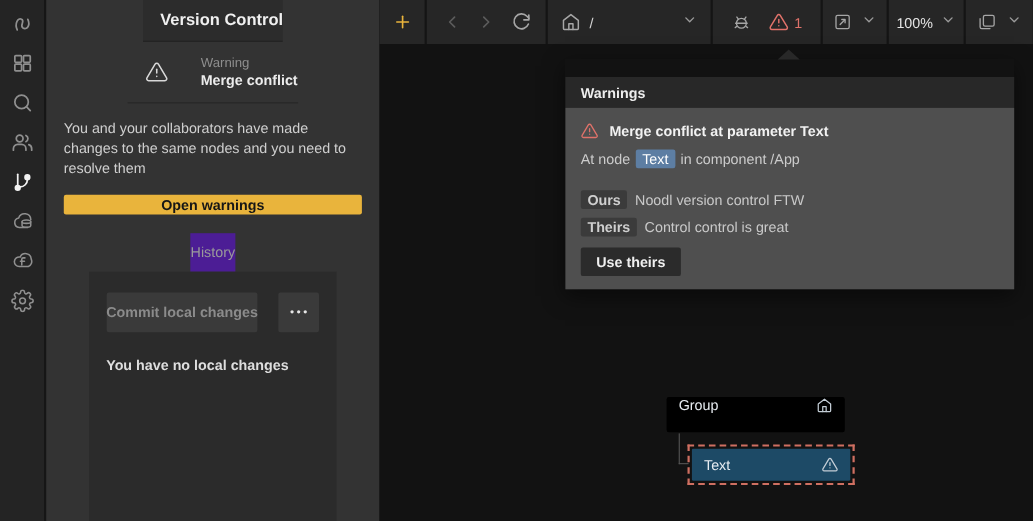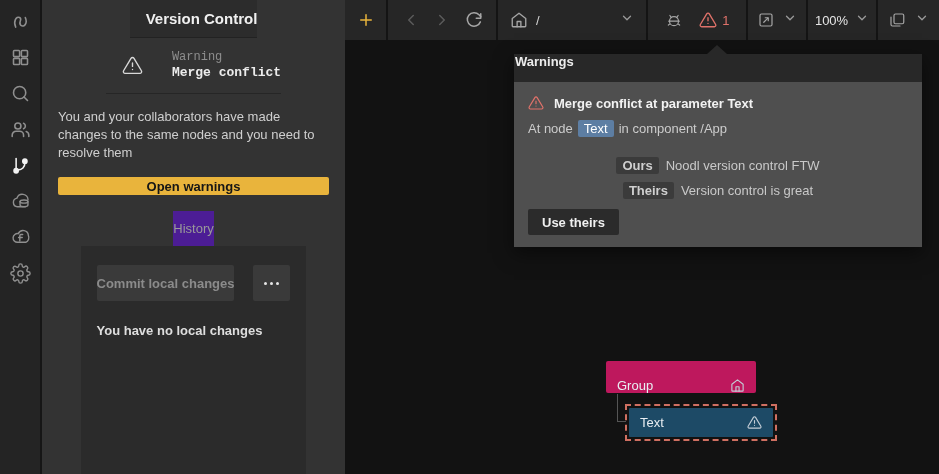--- a/index.html
+++ b/index.html
@@ -14,21 +14,21 @@
     color:#8f8f8f; cursor:pointer; }
   .rail-btn.active { color:#f2f2f2; }
   .rail-btn svg { width:21px; height:21px; }
 
   
   .panel { width:303px; background:#333333; display:flex; flex-direction:column;align-items:center; }
   .panel-header { height:38px; background:#2c2c2c; border-bottom:1px solid #222;
     display:flex; align-items:center; padding-left:16px; }
   .panel-title { color:#f0f0f0; font-weight:bold; font-size:15px; }
   .warn-summary { height:56px; border-bottom:1px solid #262626; display:flex; align-items:center;
-    padding-left:16px; gap:29px;font-family:Liberation Mono, monospace; }
+    padding-left:16px; gap:29px; }
   .warn-summary .tri { color:#d8d8d8; width:21px; height:21px; }
   .warn-label { color:#8e8e8e; font-size:12px; line-height:15px; }
   .warn-title { color:#ececec; font-size:13px; font-weight:bold; line-height:16px; }
   .panel-desc-block { padding:14px 16px 16px 16px; }
   .panel-desc { color:#cfcfcf; font-size:13px; line-height:18px; }
   .btn-open-warnings { margin-top:15px; width:100%; height:18px; background:#e9b43c; border:none;
     border-radius:2px; color:#161616; font-weight:bold; font-size:13px; cursor:pointer;
     font-family:inherit; }
   .tabs { display:flex; height:35px; }
   .tab { flex:1; display:flex; align-items:center; justify-content:center; font-size:13px;
@@ -53,51 +53,51 @@
   .tb-icon.dim { color:#5b5b5b; }
   .tb-icon.amber { color:#e9b43c; }
   .tb-icon.red { color:#e0726a; }
   .warn-count { color:#e0726a; font-size:13px; margin-left:5px; }
   .tb-path-text { color:#d6d6d6; font-size:13px; }
   .zoom-text { color:#e5e5e5; font-size:13px; }
   .chev { color:#9a9a9a; }
   .chev svg { width:14px; height:14px; }
 
   
-  .node-group { position:absolute; left:261px; top:361px; width:150px; height:32px;
-    background:#be185d; border-radius:2px; display:flex; align-items:flex-end;
+  .node-group { position:absolute; left:261px; top:361px; width:162px; height:32px;
+    background:#000000; border-radius:2px; display:flex; align-items:flex-start;
     padding:0 11px; cursor:pointer; }
   .node-title { color:#e8edf2; font-size:13px; flex:1; }
   .node-icn { color:#c3cdd6; display:flex; }
   .node-icn svg { width:15px; height:15px; }
   .connector { position:absolute; left:272px; top:394px; width:9px; height:28px;
     border-left:1px solid #555; border-bottom:1px solid #555; }
   .node-text-outer { position:absolute; left:280px; top:404px; width:152px; height:37px;
     border:2px dashed #cf6f61; padding:2px; cursor:pointer; }
   .node-text-inner { width:100%; height:100%; background:#1d4a66; border-radius:1px;
     display:flex; align-items:center; padding:0 11px; }
 
   
   .popup { position:absolute; left:169px; top:54px; width:408px;
     box-shadow:0 6px 18px rgba(0,0,0,.5); }
   .popup-notch { position:absolute; top:-9px; left:193px; width:0; height:0;
     border-left:10px solid transparent; border-right:10px solid transparent;
     border-bottom:9px solid #282828; }
-  .popup-header { height:28px; background:#282828; display:flex; align-items:flex-start;
-    padding-left:1px; }
+  .popup-header { height:28px; background:#282828; display:flex; align-items:center;
+    padding-left:14px;margin-top:16px; }
   .popup-header-title { color:#ededed; font-size:13px; font-weight:bold; }
   .popup-body { background:#4f4f4f; padding:11px 14px 12px 14px; }
   .conflict-row { display:flex; align-items:center; gap:10px; height:20px; }
   .conflict-row .tri { color:#e0726a; width:16px; height:16px; }
   .conflict-title { color:#f2f2f2; font-size:13px; font-weight:bold; }
   .loc-row { margin-top:5px; height:20px; display:flex; align-items:center; gap:5px;
     color:#cccccc; font-size:13px; }
   .badge-node { background:#5d7ea3; color:#fff; padding:1px 6px; border-radius:2px; font-size:13px; }
   .diff-row { margin-top:5px; height:20px; display:flex; align-items:center; gap:7px;
-    color:#c9c9c9; font-size:13px;justify-content:center; }
+    color:#c9c9c9; font-size:13px; }
   .diff-row.first { margin-top:17px; }
   .badge-side { background:#3b3b3b; color:#cfcfcf; padding:1px 6px; border-radius:2px;
     font-size:13px; font-weight:600; }
   .popup-actions { margin-top:9px; display:flex; gap:10px; }
   .btn-use-mine { height:26px; padding:0 16px; background:#e9b43c; border:none; border-radius:2px;
     color:#161616; font-weight:bold; font-size:13px; cursor:pointer; font-family:inherit; }
   .btn-use-theirs { height:26px; padding:0 14px; background:#2b2b2b; border:none; border-radius:2px;
     color:#f0f0f0; font-weight:bold; font-size:13px; cursor:pointer; font-family:inherit; }
 </style>
 </head>
@@ -345,21 +345,21 @@
           <span>At node</span>
           <span class="badge-node">Text</span>
           <span>in component /App</span>
         </div>
         <div class="diff-row first">
           <span class="badge-side">Ours</span>
           <span>Noodl version control FTW</span>
         </div>
         <div class="diff-row">
           <span class="badge-side">Theirs</span>
-          <span>Version control is great</span>
+          <span>Control control is great</span>
         </div>
         <div class="popup-actions">
           <button class="btn-use-theirs">Use theirs</button>
         </div>
       </div>
     </div>
 
   </div>
 </div>
 

